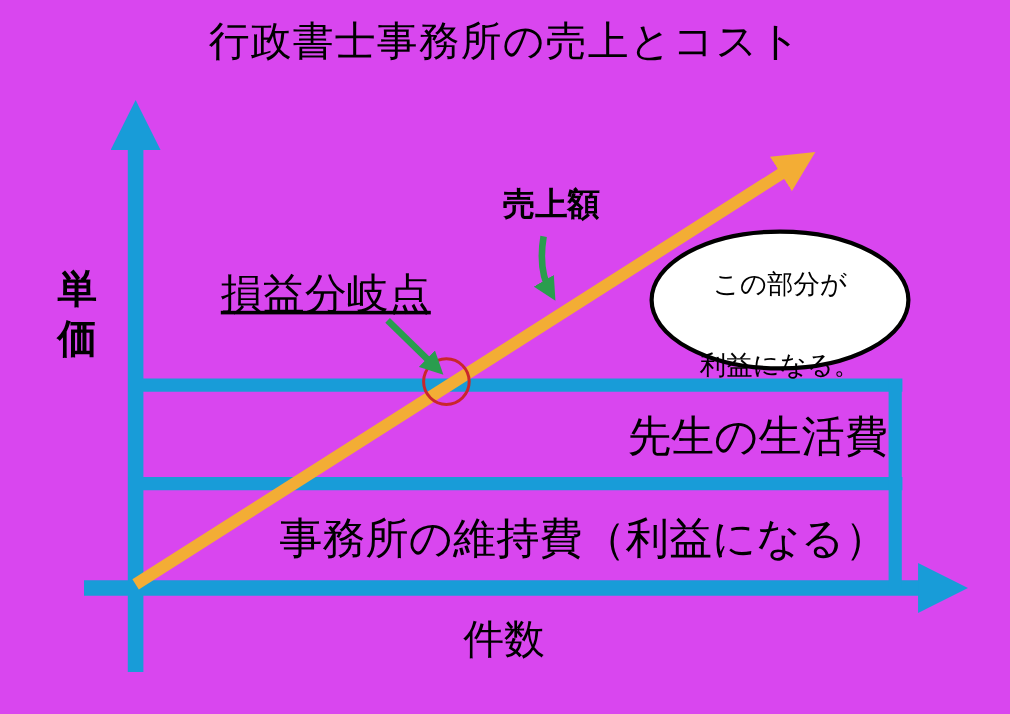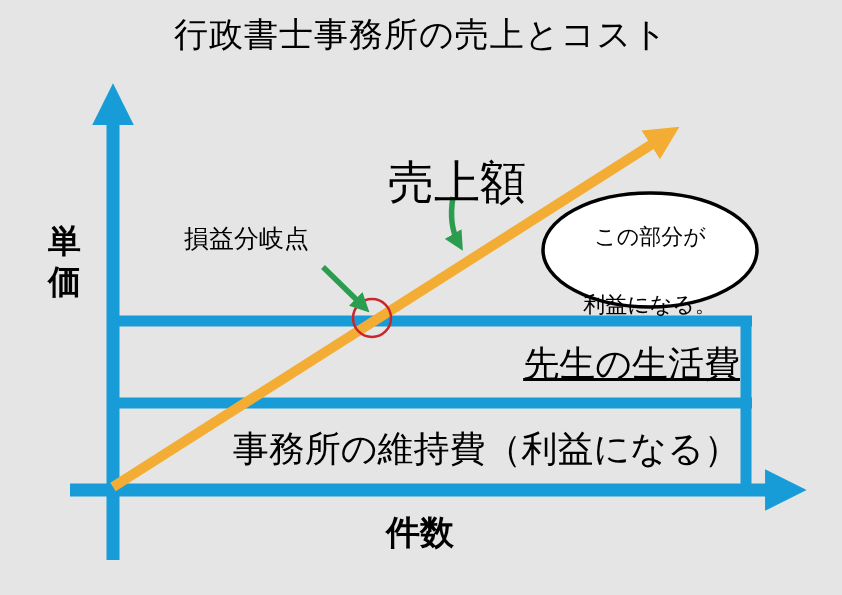--- a/index.html
+++ b/index.html
@@ -1,44 +1,44 @@
 <!DOCTYPE html>
 <html style="--axis_blue: #189CD8; --sales_orange: #F3AD35; --arrow_green: #2A9D4E; --circle_red: #C9262C; --text_black: #000000;"><head>
 <meta charset="utf-8">
 <style>
   html,body{margin:0;padding:0;background:#fff;}
   .canvas{
     position:relative;
     width:842px;height:595px;
-    background:#e5e5e5;
+    background:#d946ef;
     overflow:hidden;
     font-family:"Liberation Sans", sans-serif;
     color:#000;
   }
   .canvas svg{position:absolute;left:0;top:0;}
   .label{position:absolute;white-space:pre-line;color:#000;}
   .title{
     top:12px;left:0;width:100%;
     text-align:center;
     font-size:34px;font-weight:500;letter-spacing:1px;
   }
   .y-label{
     left:48px;top:220px;
     font-size:33px;font-weight:700;line-height:1.25;
     text-align:center;
   }
   .x-label{
     left:355px;top:510px;width:130px;
     text-align:center;
-    font-size:34px;font-weight:700;
+    font-size:34px;font-weight:400;
   }
-  .sales-label{left:388px;top:152px;font-size:46px;font-weight:400;}
-  .breakeven-label{left:184px;top:222px;font-size:25px;font-weight:500;}
+  .sales-label{left:419px;top:152px;font-size:27px;font-weight:700;}
+  .breakeven-label{left:184px;top:222px;font-size:35px;font-weight:500;text-decoration:underline;}
   .band-label{position:absolute;right:102px;font-size:36px;font-weight:500;}
-  .band-label-1{top:340px;text-decoration:underline;}
+  .band-label-1{top:340px;}
   .band-label-2{top:425px;}
   .profit-note{
     left:543px;top:203px;width:214px;
     text-align:center;
     font-size:22px;line-height:68px;font-weight:500;
   }
   .blue-stroke{stroke:var(--axis_blue);fill:none;}
   .orange-stroke{stroke:var(--sales_orange);fill:none;}
   .green-stroke{stroke:var(--arrow_green);fill:none;}
   .red-stroke{stroke:var(--circle_red);fill:none;}

